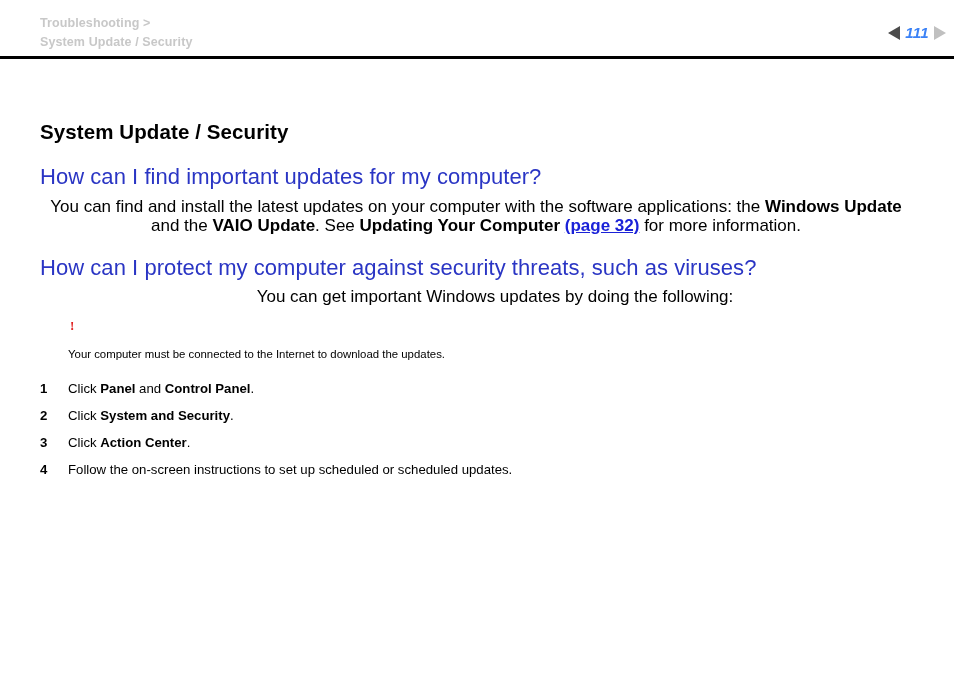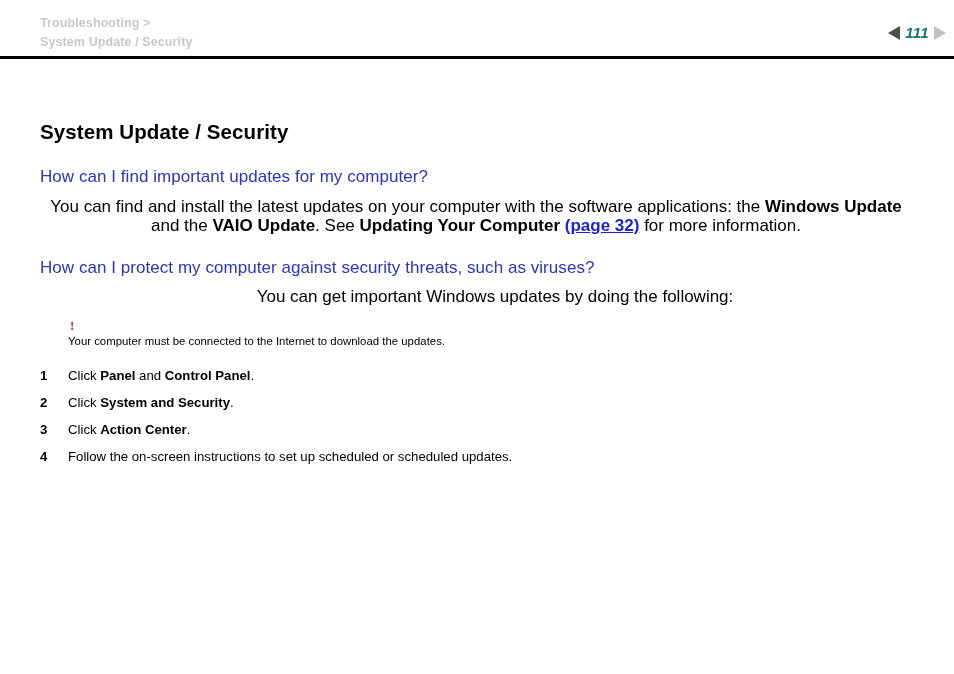--- a/index.html
+++ b/index.html
@@ -53,21 +53,21 @@
   .pager-arrow.left {
     border-right: 12px solid #4c4c4c;
   }
   .pager-arrow.right {
     border-left: 12px solid #c0c0c0;
   }
   .pager-number {
     font-size: 15px;
     font-weight: bold;
     font-style: italic;
-    color: #0f766e;
+    color: #3b82f6;
     letter-spacing: 0.3px;
   }
   .header-rule {
     position: absolute;
     left: 0;
     right: 0;
     top: 56px;
     height: 3px;
     background: #000000;
   }
@@ -79,21 +79,21 @@
   }
   h1.doc-title {
     font-size: 20.5px;
     font-weight: bold;
     color: #000000;
     margin: 39px 0 0 0;
     line-height: 24px;
     letter-spacing: 0.1px;
   }
   h2.section-heading {
-    font-size: 17px;
+    font-size: 22px;
     font-weight: normal;
     color: #2a35c4;
     margin: 22px 0 0 0;
     line-height: 21px;
     letter-spacing: 0.05px;
   }
   p.body-text {
     font-size: 17px;
     line-height: 19px;
     color: #000000;
@@ -122,21 +122,21 @@
     font-weight: bold;
     line-height: 11px;
     height: 11px;
     margin-left: 2px;
     font-family: "Liberation Serif", serif;
   }
   .note-text {
     font-size: 11.4px;
     line-height: 15px;
     color: #000000;
-    margin-top: 3px;
+    margin-top: 16px;
   }
 
   
   ol.steps {
     list-style: none;
     margin: 17px 0 0 0;
     padding: 0;
   }
   ol.steps li {
     display: flex;

